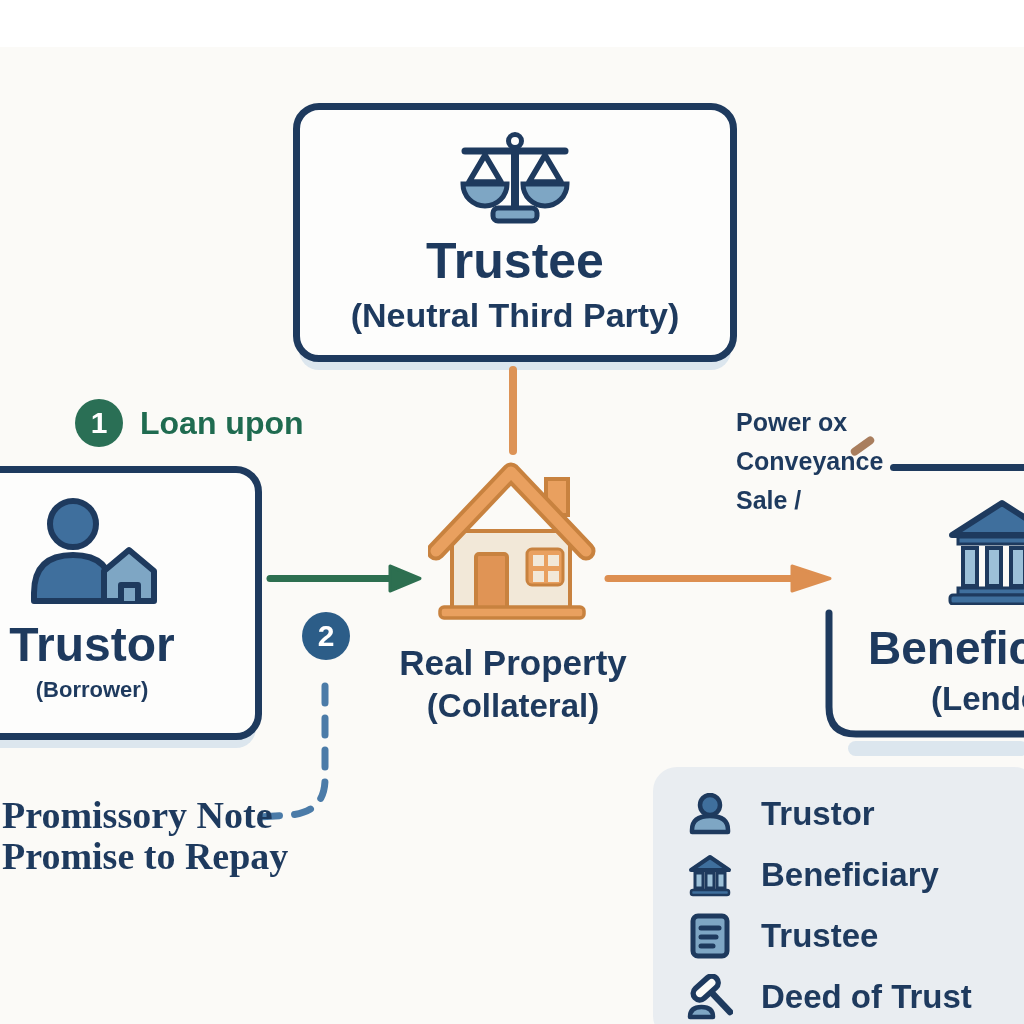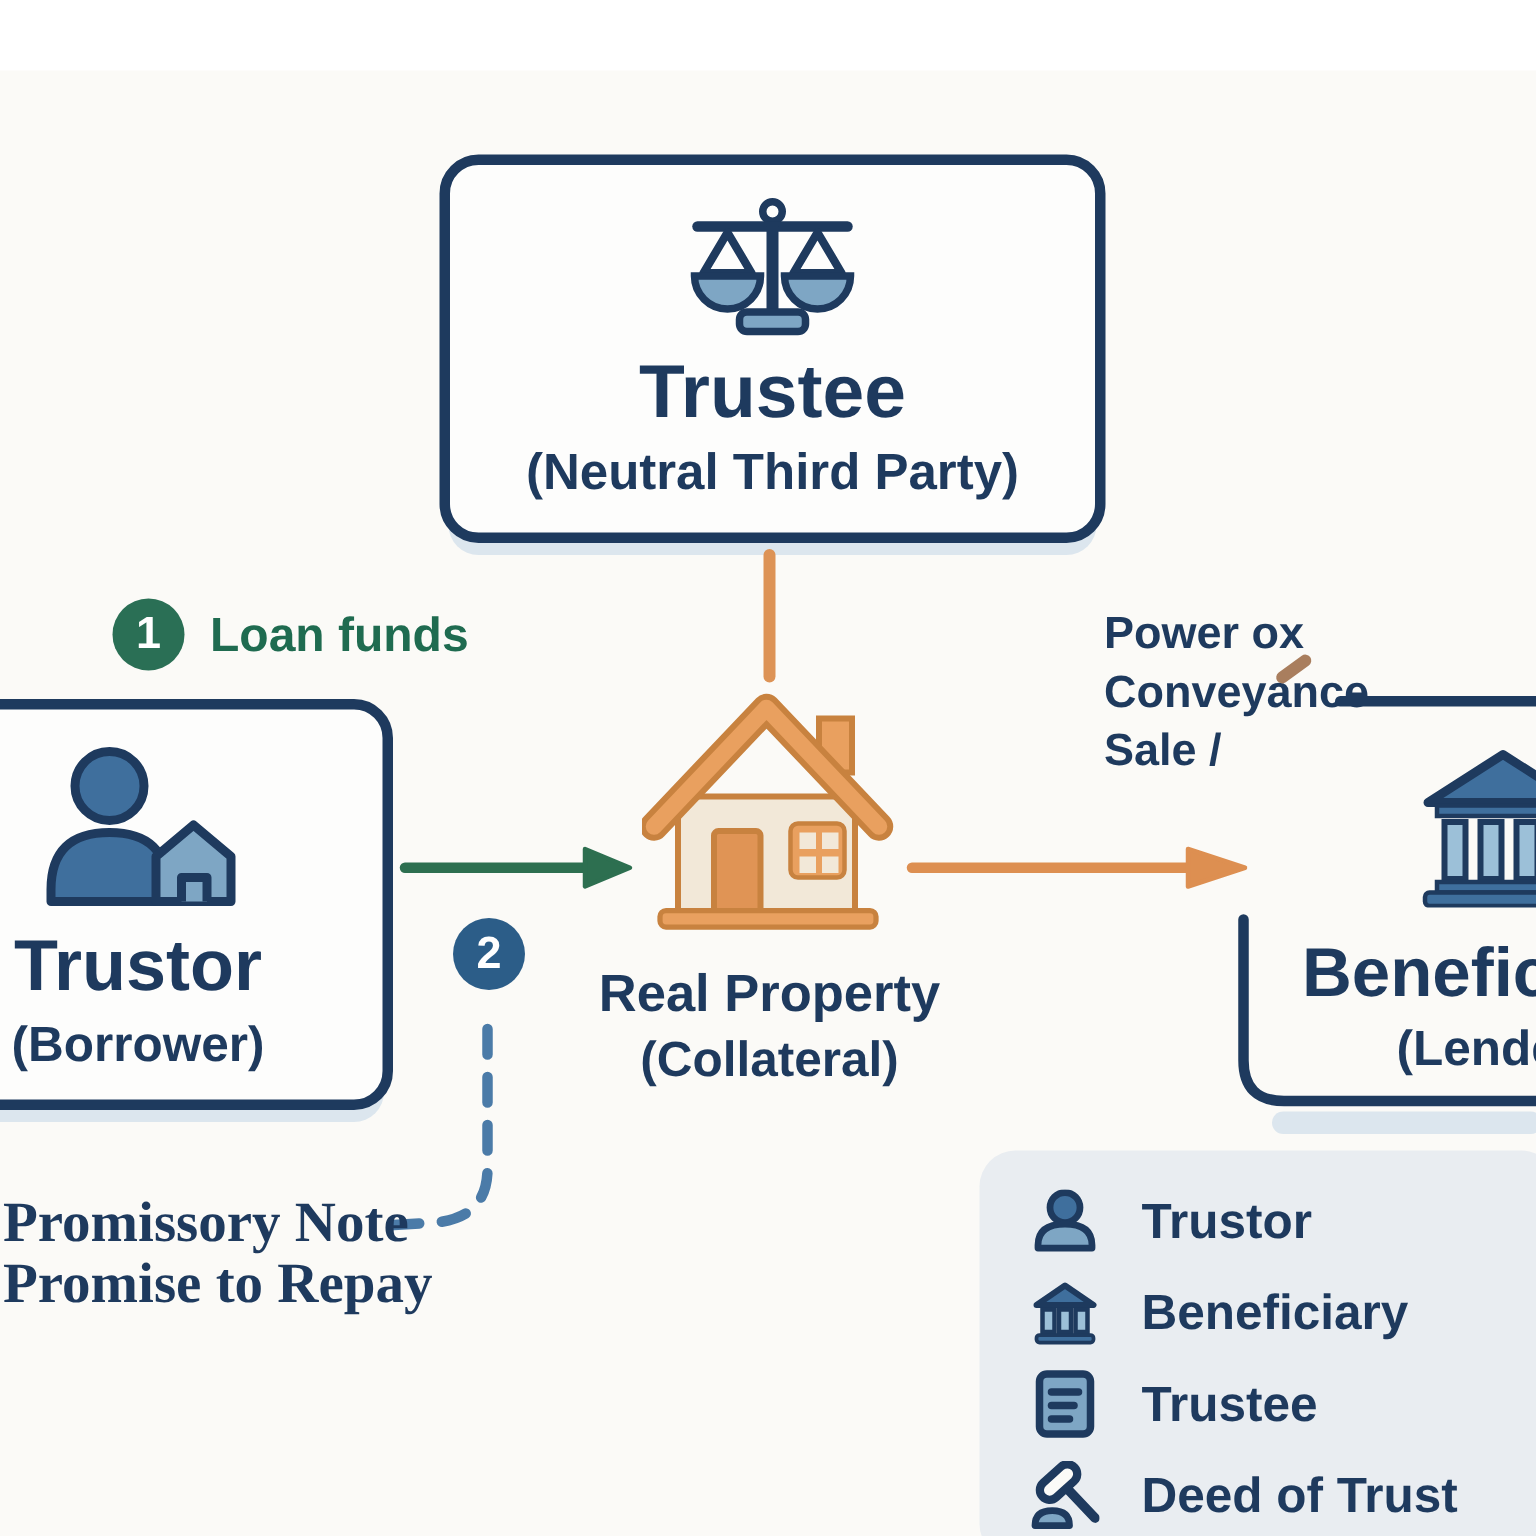--- a/index.html
+++ b/index.html
@@ -17,32 +17,32 @@
     display:flex;flex-direction:column;align-items:center;text-align:center;
   }
   .node-title{font-weight:700;line-height:1;}
   .node-sub{font-weight:600;line-height:1;}
   #trustee-box{left:293px;top:56px;width:444px;height:259px;}
   #trustee-box .node-title{font-size:50px;margin-top:10px;}
   #trustee-box .node-sub{font-size:34px;margin-top:12px;}
   #trustee-box svg{margin-top:22px;}
   #trustor-box{left:-48px;top:419px;width:310px;height:274px;padding-right:30px;}
   #trustor-box .node-title{font-size:48px;margin-top:6px;}
-  #trustor-box .node-sub{font-size:33px;margin-top:10px;}
+  #trustor-box .node-sub{font-size:22px;margin-top:10px;}
   #trustor-box svg{margin-top:24px;}
   #connector-trustee{left:509px;top:319px;width:8px;height:89px;background:#dd9356;border-radius:4px;}
   #badge-1{left:75px;top:352px;width:48px;height:48px;border-radius:50%;background:#2a6f55;
     color:#fff;font-size:30px;font-weight:700;display:flex;align-items:center;justify-content:center;}
   #loan-label{left:140px;top:360px;font-size:32px;font-weight:700;color:#1f6b50;line-height:1;}
   #badge-2{left:302px;top:565px;width:48px;height:48px;border-radius:50%;background:#2c5d88;
     color:#fff;font-size:30px;font-weight:700;display:flex;align-items:center;justify-content:center;}
   #property-label{left:333px;top:598px;width:360px;text-align:center;}
   #property-label .node-title{font-size:35px;}
   #property-label .node-sub{font-size:33px;margin-top:9px;}
-  #power-label{left:736px;top:356px;font-size:30px;font-weight:700;line-height:39px;}
+  #power-label{left:736px;top:356px;font-size:25px;font-weight:700;line-height:39px;}
   #tan-dash{left:849px;top:395px;width:27px;height:8px;border-radius:4px;background:#a97e5e;transform:rotate(-36deg);}
   #beneficiary-topline{left:890px;top:417px;width:140px;height:7px;background:#1e3a5e;border-radius:4px;}
   #beneficiary-shadow{left:848px;top:694px;width:180px;height:15px;background:#dce6ee;border-radius:8px;}
   #beneficiary-title{left:868px;top:578px;font-size:46px;font-weight:700;white-space:nowrap;line-height:1;}
   #beneficiary-sub{left:931px;top:635px;font-size:33px;font-weight:600;white-space:nowrap;line-height:1;}
   #promissory-label{left:2px;top:748px;font-size:38px;font-weight:700;line-height:41px;white-space:nowrap;font-family:Liberation Serif, serif;}
   #legend-panel{
     left:653px;top:720px;width:385px;height:273px;background:#e9edf1;border-radius:24px;
     box-sizing:border-box;padding:16px 0 0 34px;display:flex;flex-direction:column;
   }
@@ -79,21 +79,21 @@
       <path d="M81 104 V74 L106 53 L131 74 V104 Z" fill="#7ea6c4" stroke="#1e3a5e" stroke-width="6" stroke-linejoin="round"></path>
       <path d="M98 104 V88 H115 V104" fill="#7ea6c4" stroke="#1e3a5e" stroke-width="6" stroke-linejoin="round"></path>
     </svg>
     <div class="node-title">Trustor</div>
     <div class="node-sub">(Borrower)</div>
   </div>
 
   <div class="abs" id="badge-1">
     <span>1</span>
   </div>
-  <div class="abs" id="loan-label">Loan funds</div>
+  <div class="abs" id="loan-label">Loan upon</div>
   <svg class="abs" style="left:266px;top:516px;" width="160" height="31" viewBox="0 0 160 31">
     <path d="M4 15.5 H128" stroke="#2d6f50" stroke-width="7" stroke-linecap="round" fill="none"></path>
     <polygon points="124,3 154,15.5 124,28" fill="#2d6f50" stroke="#2d6f50" stroke-width="3" stroke-linejoin="round"></polygon>
   </svg>
 
   <div class="abs" id="badge-2">
     <span>2</span>
   </div>
   <svg class="abs" style="left:252px;top:634px;" width="85" height="145" viewBox="0 0 85 145">
     <path d="M73 5 V98 Q73 131 38 134 L6 136" fill="none" stroke="#4b7ba8" stroke-width="7" stroke-linecap="round" stroke-dasharray="17 15"></path>

